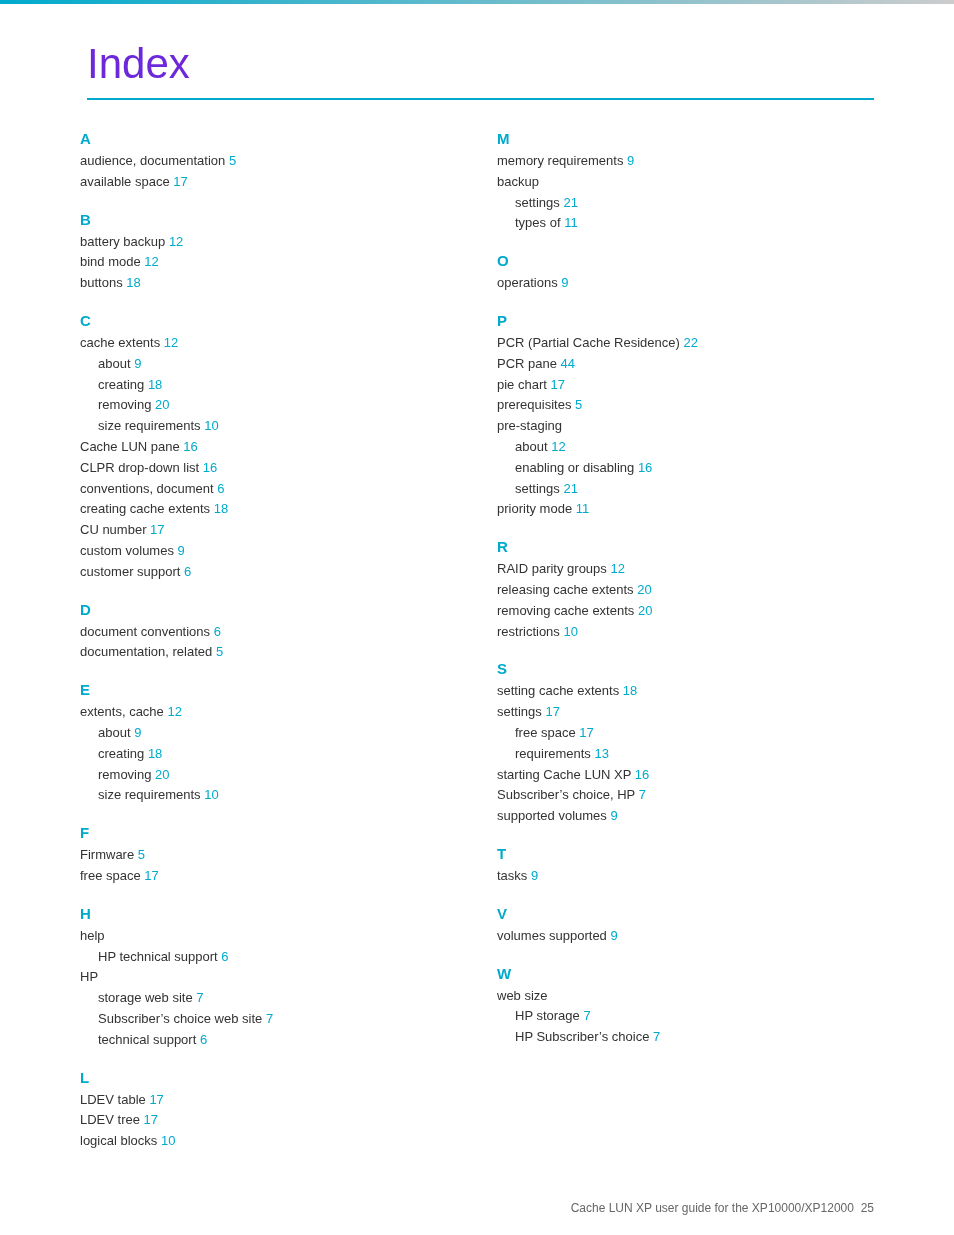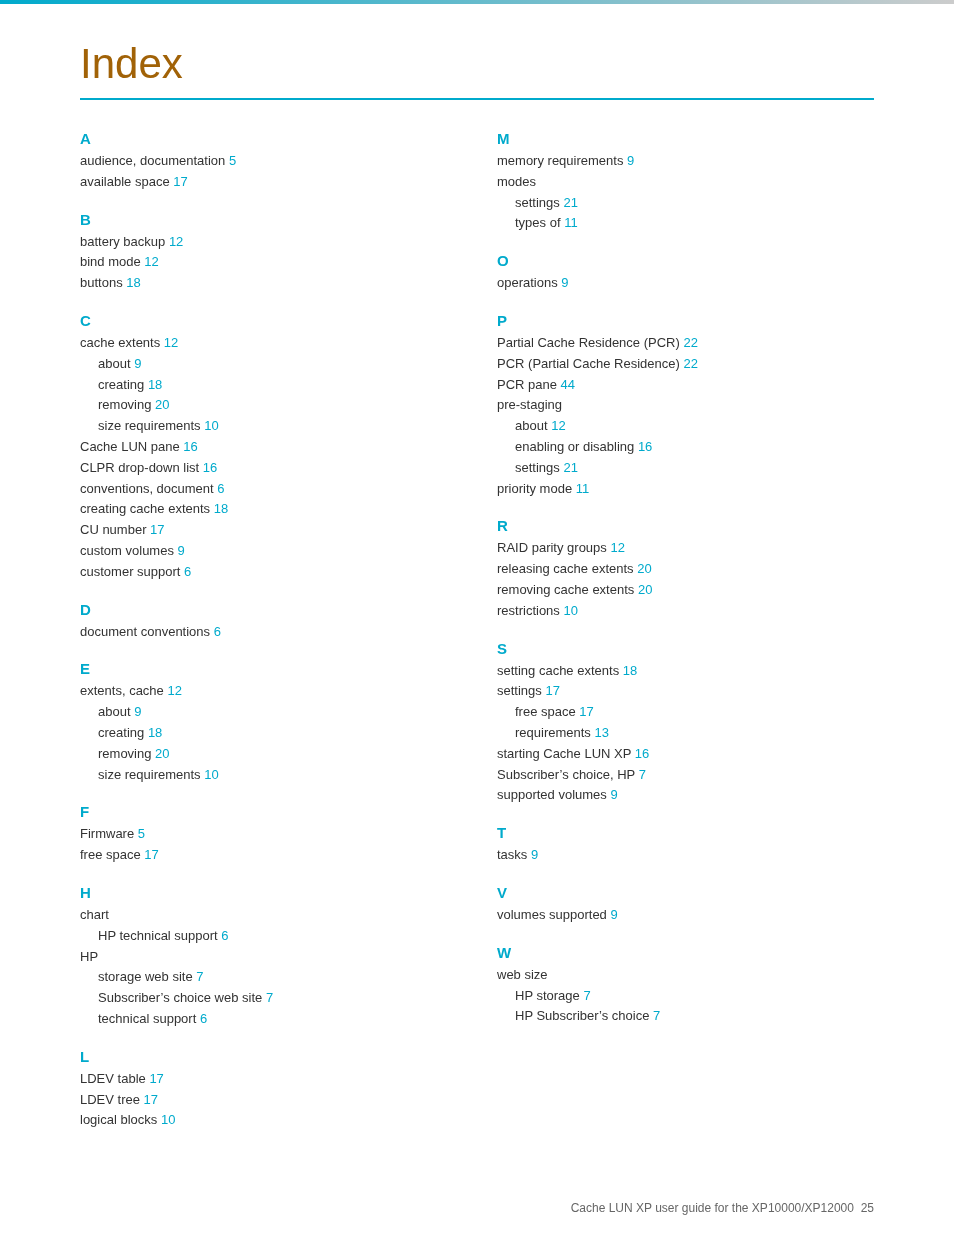--- a/index.html
+++ b/index.html
@@ -22,24 +22,25 @@
       left: 0;
     }
 
     .page-content {
       padding: 40px 80px 60px 80px;
     }
 
     .page-title {
       font-size: 42px;
       font-weight: 300;
-      color: #a16207;
+      color: #6d28d9;
       margin-bottom: 30px;
       border-bottom: 2px solid #00aacc;
       padding-bottom: 10px;
+      margin-left: 7px;
     }
 
     .index-columns {
       display: flex;
       gap: 40px;
       margin-top: 20px;
     }
 
     .col {
       flex: 1;
@@ -116,67 +117,69 @@
           <div class="entry">CLPR drop-down list <span class="page-num">16</span></div>
           <div class="entry">conventions, document <span class="page-num">6</span></div>
           <div class="entry">creating cache extents <span class="page-num">18</span></div>
           <div class="entry">CU number <span class="page-num">17</span></div>
           <div class="entry">custom volumes <span class="page-num">9</span></div>
           <div class="entry">customer support <span class="page-num">6</span></div>
         </div>
         <div class="section">
           <div class="section-letter">D</div>
           <div class="entry">document conventions <span class="page-num">6</span></div>
+          <div class="entry">documentation, related <span class="page-num">5</span></div>
         </div>
         <div class="section">
           <div class="section-letter">E</div>
           <div class="entry">extents, cache <span class="page-num">12</span></div>
           <div class="entry indent">about <span class="page-num">9</span></div>
           <div class="entry indent">creating <span class="page-num">18</span></div>
           <div class="entry indent">removing <span class="page-num">20</span></div>
           <div class="entry indent">size requirements <span class="page-num">10</span></div>
         </div>
         <div class="section">
           <div class="section-letter">F</div>
           <div class="entry">Firmware <span class="page-num">5</span></div>
           <div class="entry">free space <span class="page-num">17</span></div>
         </div>
         <div class="section">
           <div class="section-letter">H</div>
-          <div class="entry">chart</div>
+          <div class="entry">help</div>
           <div class="entry indent">HP technical support <span class="page-num">6</span></div>
           <div class="entry">HP</div>
           <div class="entry indent">storage web site <span class="page-num">7</span></div>
           <div class="entry indent">Subscriber’s choice web site <span class="page-num">7</span></div>
           <div class="entry indent">technical support <span class="page-num">6</span></div>
         </div>
         <div class="section">
           <div class="section-letter">L</div>
           <div class="entry">LDEV table <span class="page-num">17</span></div>
           <div class="entry">LDEV tree <span class="page-num">17</span></div>
           <div class="entry">logical blocks <span class="page-num">10</span></div>
         </div>
       </div>
     <div class="col" id="right-col">
         <div class="section">
           <div class="section-letter">M</div>
           <div class="entry">memory requirements <span class="page-num">9</span></div>
-          <div class="entry">modes</div>
+          <div class="entry">backup</div>
           <div class="entry indent">settings <span class="page-num">21</span></div>
           <div class="entry indent">types of <span class="page-num">11</span></div>
         </div>
         <div class="section">
           <div class="section-letter">O</div>
           <div class="entry">operations <span class="page-num">9</span></div>
         </div>
         <div class="section">
           <div class="section-letter">P</div>
-          <div class="entry">Partial Cache Residence (PCR) <span class="page-num">22</span></div>
           <div class="entry">PCR (Partial Cache Residence) <span class="page-num">22</span></div>
           <div class="entry">PCR pane <span class="page-num">44</span></div>
+          <div class="entry">pie chart <span class="page-num">17</span></div>
+          <div class="entry">prerequisites <span class="page-num">5</span></div>
           <div class="entry">pre-staging</div>
           <div class="entry indent">about <span class="page-num">12</span></div>
           <div class="entry indent">enabling or disabling <span class="page-num">16</span></div>
           <div class="entry indent">settings <span class="page-num">21</span></div>
           <div class="entry">priority mode <span class="page-num">11</span></div>
         </div>
         <div class="section">
           <div class="section-letter">R</div>
           <div class="entry">RAID parity groups <span class="page-num">12</span></div>
           <div class="entry">releasing cache extents <span class="page-num">20</span></div>

